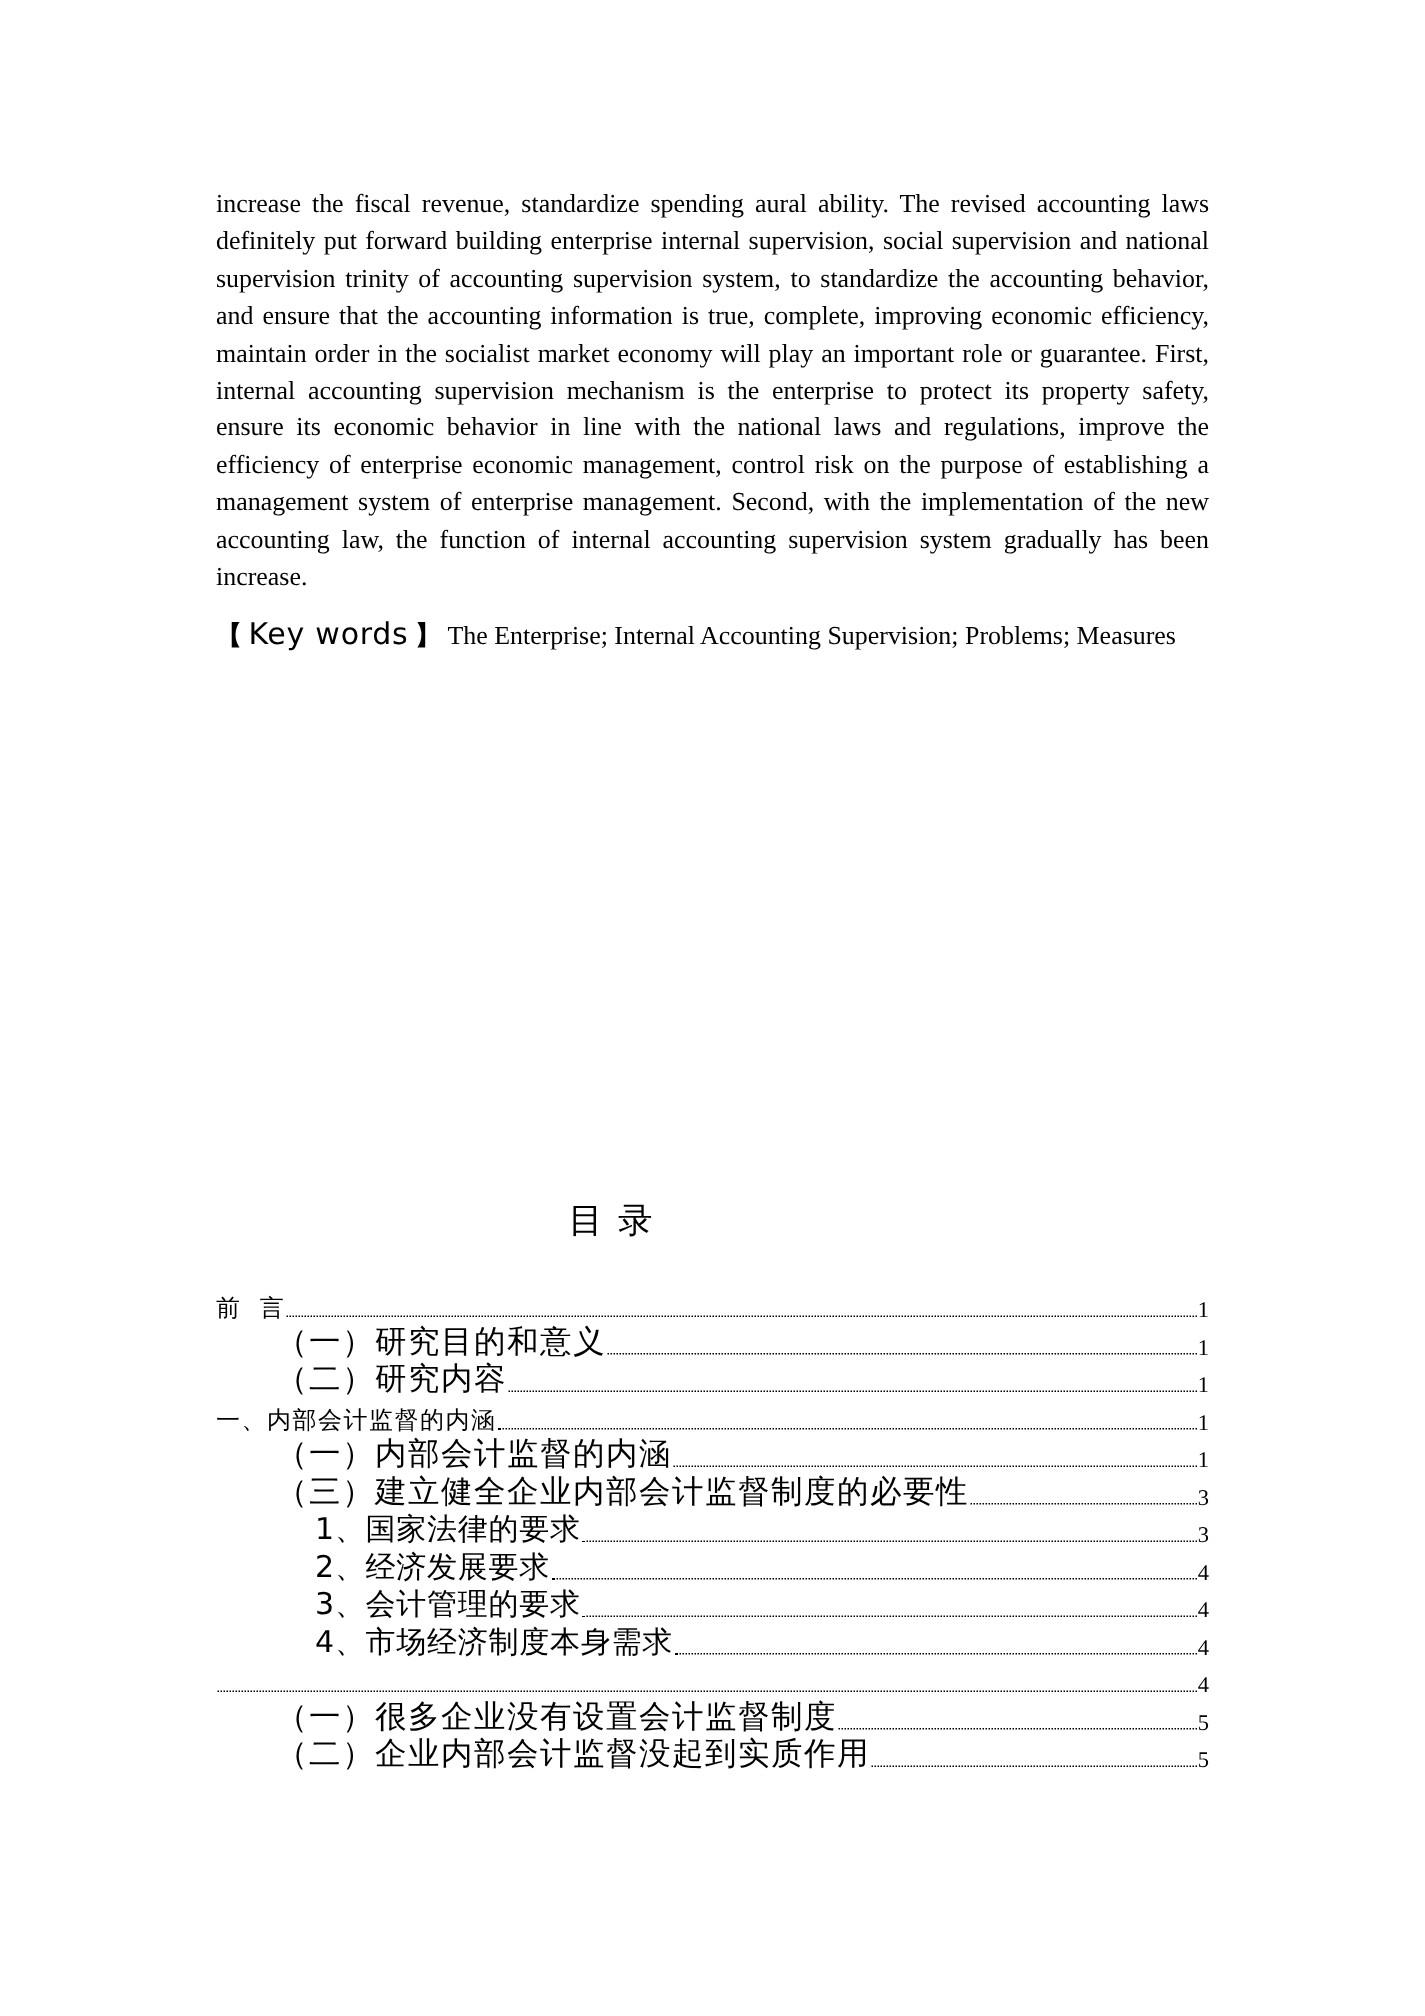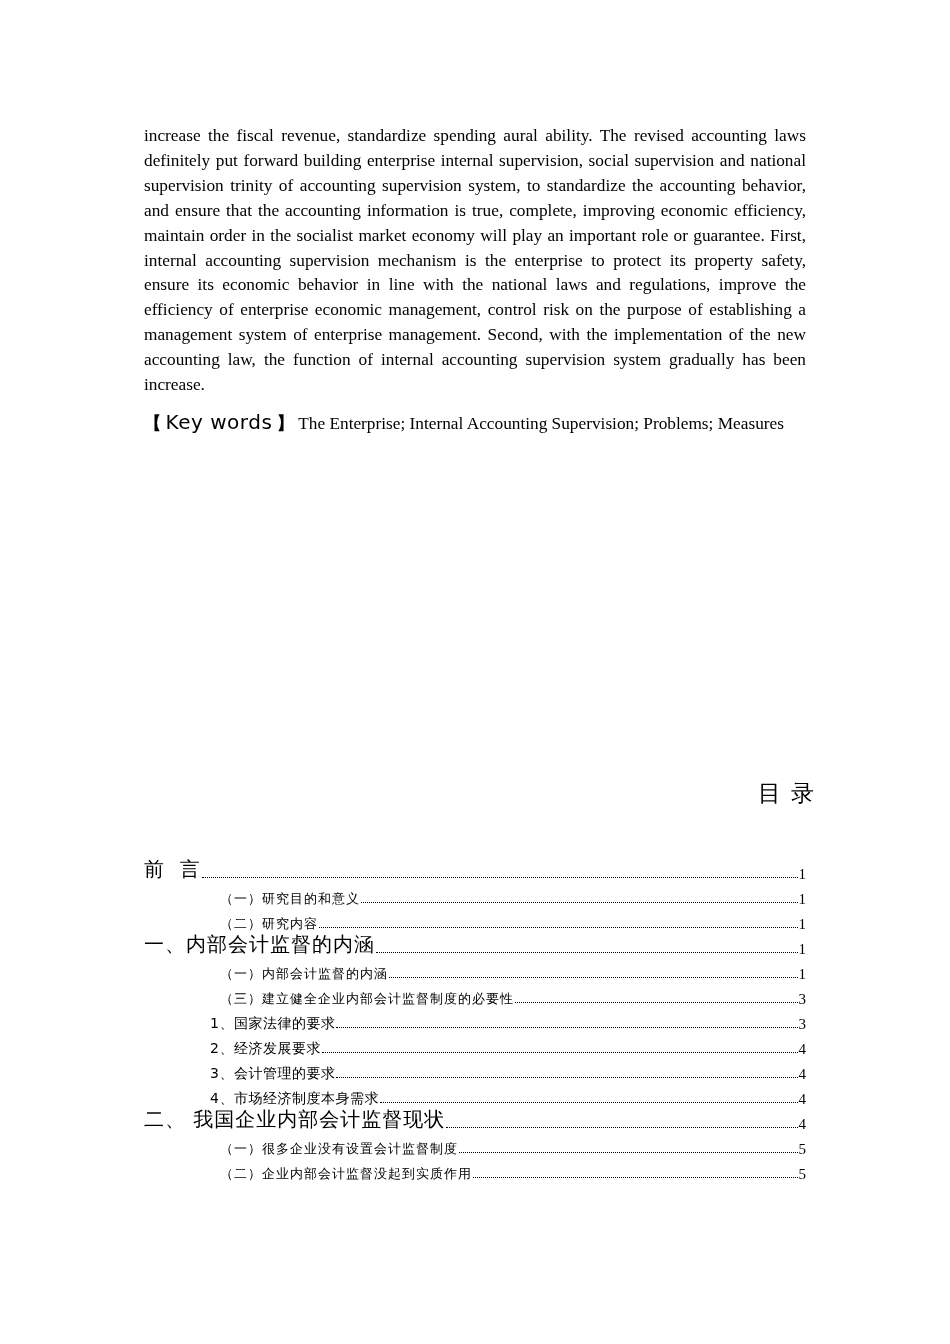--- a/index.html
+++ b/index.html
@@ -37,24 +37,24 @@
       font-family: "DejaVu Sans", sans-serif;
       font-size: 20px;
       letter-spacing: 0.5px;
     }
     .kw-bracket {
       font-family: "DejaVu Sans", sans-serif;
       font-weight: bold;
     }
     .toc-title {
       position: absolute;
-      top: 778px;
+      top: 798px;
       left: 0;
       width: 824px;
-      text-align: right;
+      text-align: center;
       font-family: "DejaVu Sans", sans-serif;
       font-size: 23px;
       letter-spacing: 10px;
       font-weight: normal;
     }
     .toc {
       top: 858px;
     }
     .toc-row {
       display: flex;
@@ -74,31 +74,31 @@
     }
     .toc-row .page-num {
       flex: 0 0 auto;
       font-family: "Liberation Serif", serif;
       font-size: 15px;
     }
     .lvl1 {
       height: 25px;
       font-size: 20px;
     }
-    .lvl1 .label { font-size: 20px; letter-spacing: 1px; text-align: right; }
+    .lvl1 .label { font-size: 16px; letter-spacing: 1px; text-align: right; }
     .lvl2 {
       height: 25px;
       padding-left: 40px;
     }
-    .lvl2 .label { font-size: 13px; letter-spacing: 1px; margin-left: 36px; }
+    .lvl2 .label { font-size: 21px; letter-spacing: 1px; }
     .lvl3 {
       height: 25px;
       padding-left: 66px;
     }
-    .lvl3 .label { font-size: 14px; letter-spacing: 0.5px; }
+    .lvl3 .label { font-size: 20px; letter-spacing: 0.5px; }
   </style>
 </head>
 <body>
 
 <div class="page abstract">
   <p>increase the fiscal revenue, standardize spending aural ability. The revised accounting laws definitely put forward building enterprise internal supervision, social supervision and national supervision trinity of accounting supervision system, to standardize the accounting behavior, and ensure that the accounting information is true, complete, improving economic efficiency, maintain order in the socialist market economy will play an important role or guarantee. First, internal accounting supervision mechanism is the enterprise to protect its property safety, ensure its economic behavior in line with the national laws and regulations, improve the efficiency of enterprise economic management, control risk on the purpose of establishing a management system of enterprise management. Second, with the implementation of the new accounting law, the function of internal accounting supervision system gradually has been increase.</p>
   <p class="keywords">
     <span class="kw-bracket">【</span>
     <span class="kw-label">Key words</span>
     <span class="kw-bracket">】</span>
@@ -153,21 +153,20 @@
     <span class="label">3、会计管理的要求</span>
     <span class="dots"></span>
     <span class="page-num">4</span>
   </div>
   <div class="toc-row lvl3">
     <span class="label">4、市场经济制度本身需求</span>
     <span class="dots"></span>
     <span class="page-num">4</span>
   </div>
   <div class="toc-row lvl1">
-    <span class="label" style="white-space:pre;">二、 我国企业内部会计监督现状</span>
     <span class="dots"></span>
     <span class="page-num">4</span>
   </div>
   <div class="toc-row lvl2">
     <span class="label">（一）很多企业没有设置会计监督制度</span>
     <span class="dots"></span>
     <span class="page-num">5</span>
   </div>
   <div class="toc-row lvl2">
     <span class="label">（二）企业内部会计监督没起到实质作用</span>

